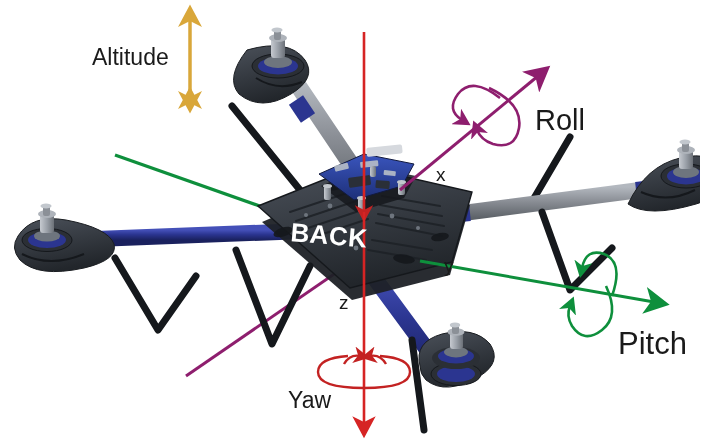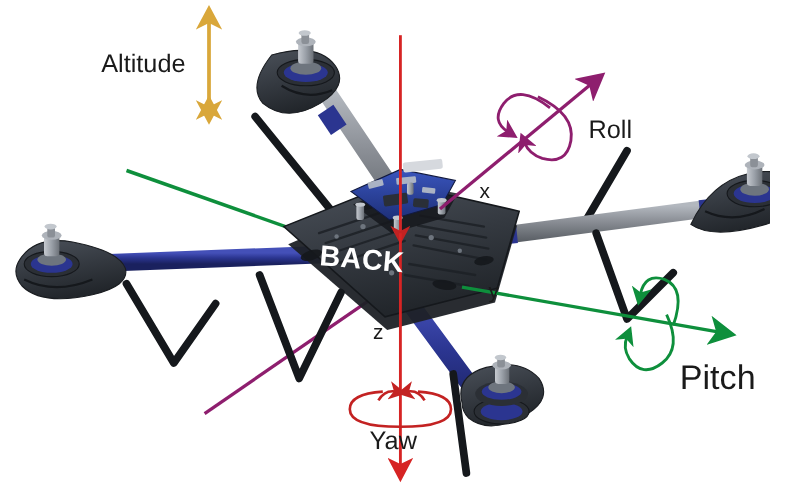--- a/index.html
+++ b/index.html
@@ -23,23 +23,23 @@
     height: 444px;
   }
   .lbl {
     position: absolute;
     color: #1a1a1a;
     font-family: "Liberation Sans", sans-serif;
     white-space: nowrap;
     user-select: none;
   }
   .lbl-altitude { left: 92px;  top: 44px;  font-size: 23px; }
-  .lbl-roll     { left: 535px; top: 104px; font-size: 23px; }
+  .lbl-roll     { left: 535px; top: 104px; font-size: 29px; }
   .lbl-pitch    { left: 618px; top: 326px; font-size: 31px; }
-  .lbl-yaw      { left: 288px; top: 387px; font-size: 23px; margin-left: 48px; }
+  .lbl-yaw      { left: 288px; top: 387px; font-size: 23px; }
   .lbl-x        { left: 436px; top: 164px; font-size: 19px; }
   .lbl-y        { left: 444px; top: 255px; font-size: 19px; }
   .lbl-z        { left: 339px; top: 292px; font-size: 19px; }
   .lbl-back {
     left: 292px; top: 217px;
     font-size: 26px; font-weight: 700;
     color: #ffffff;
     transform: rotate(5deg);
     transform-origin: left top;
     letter-spacing: 0.5px;

